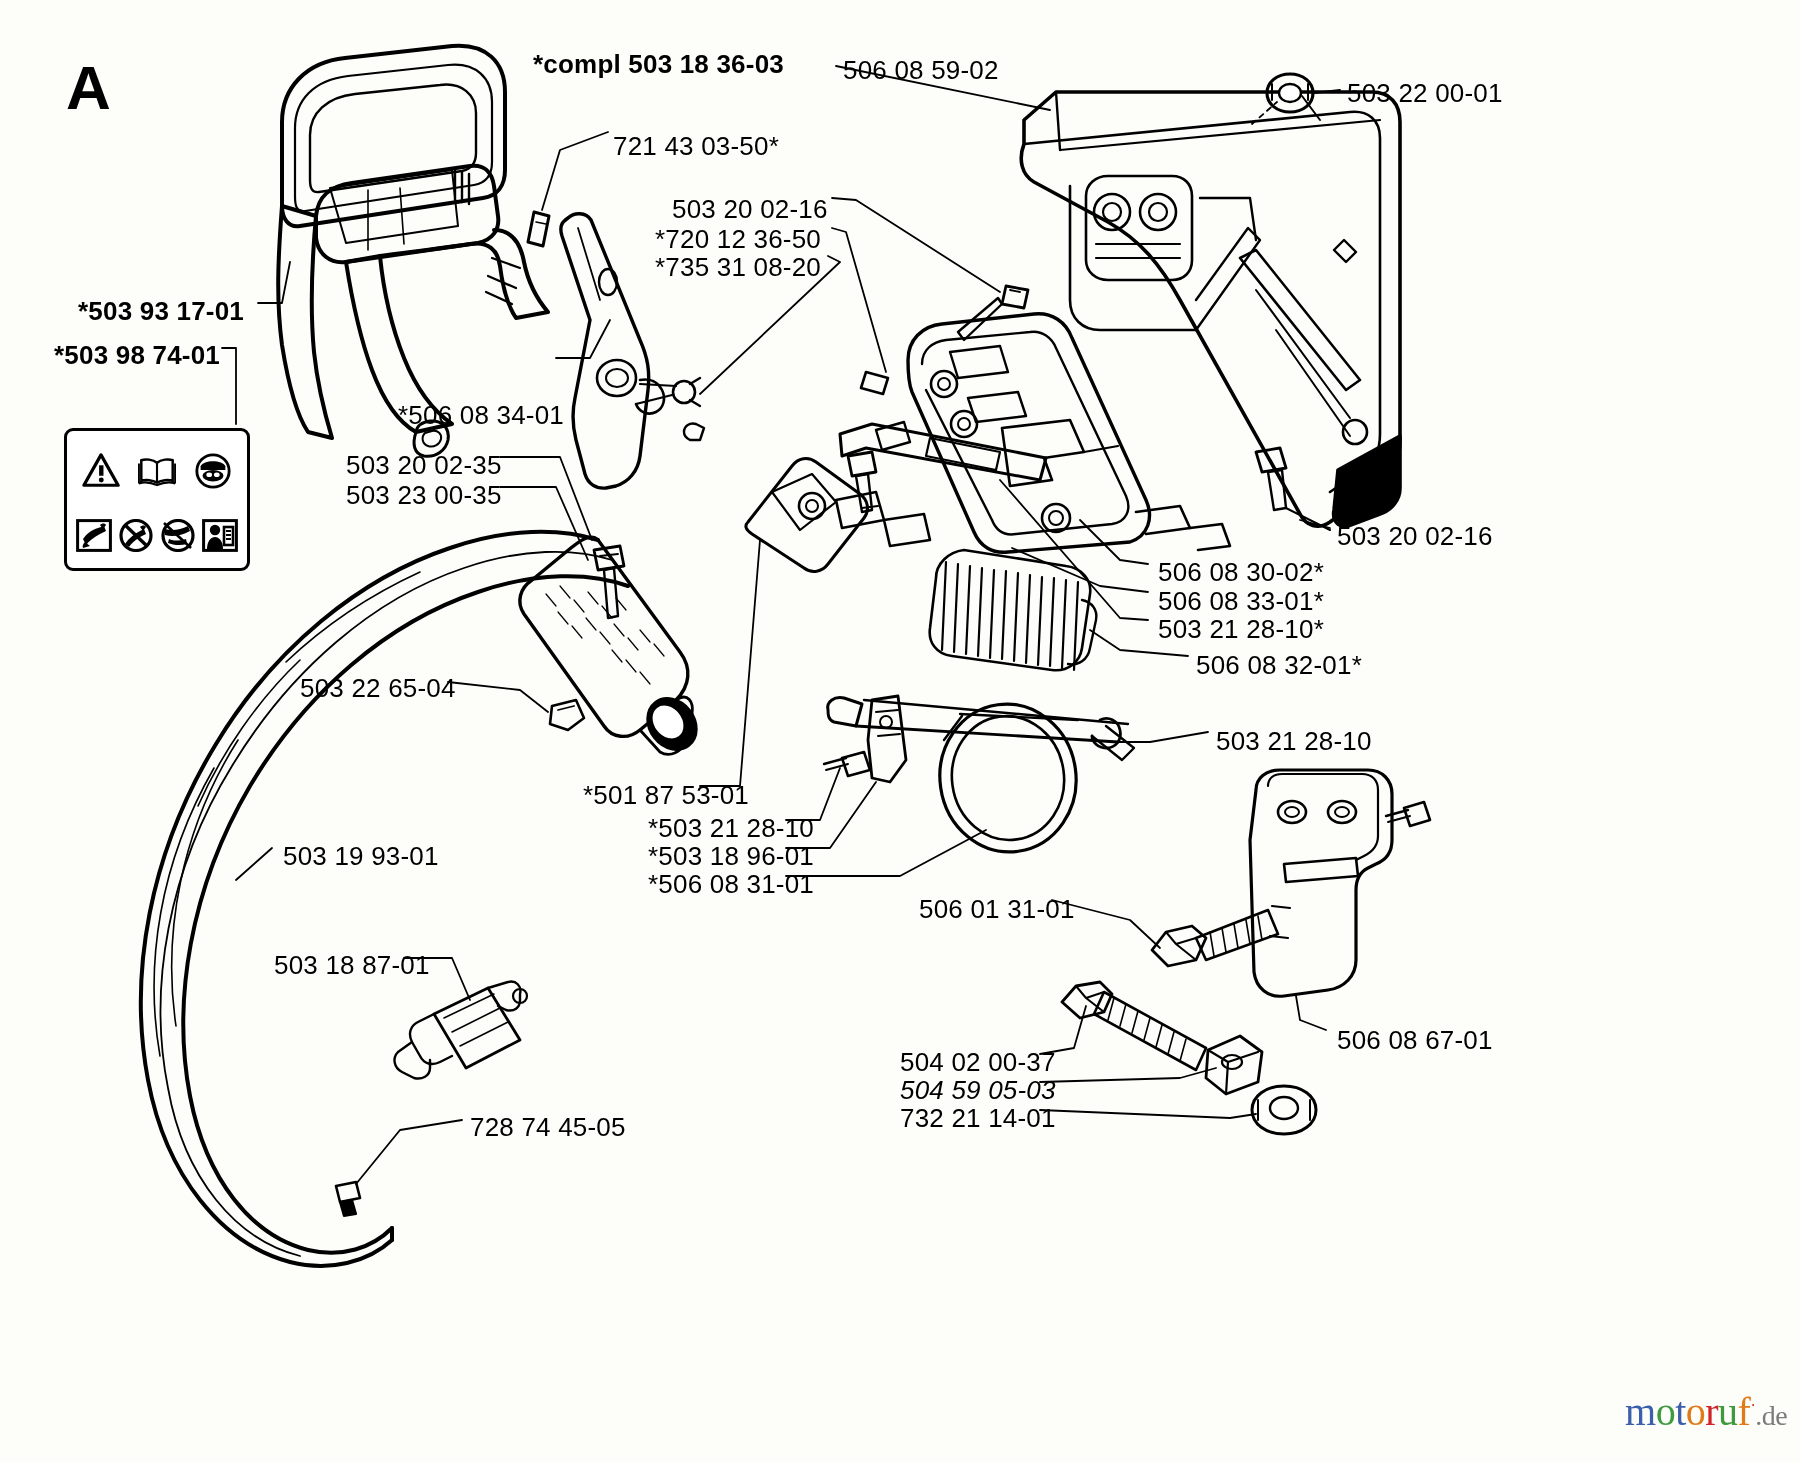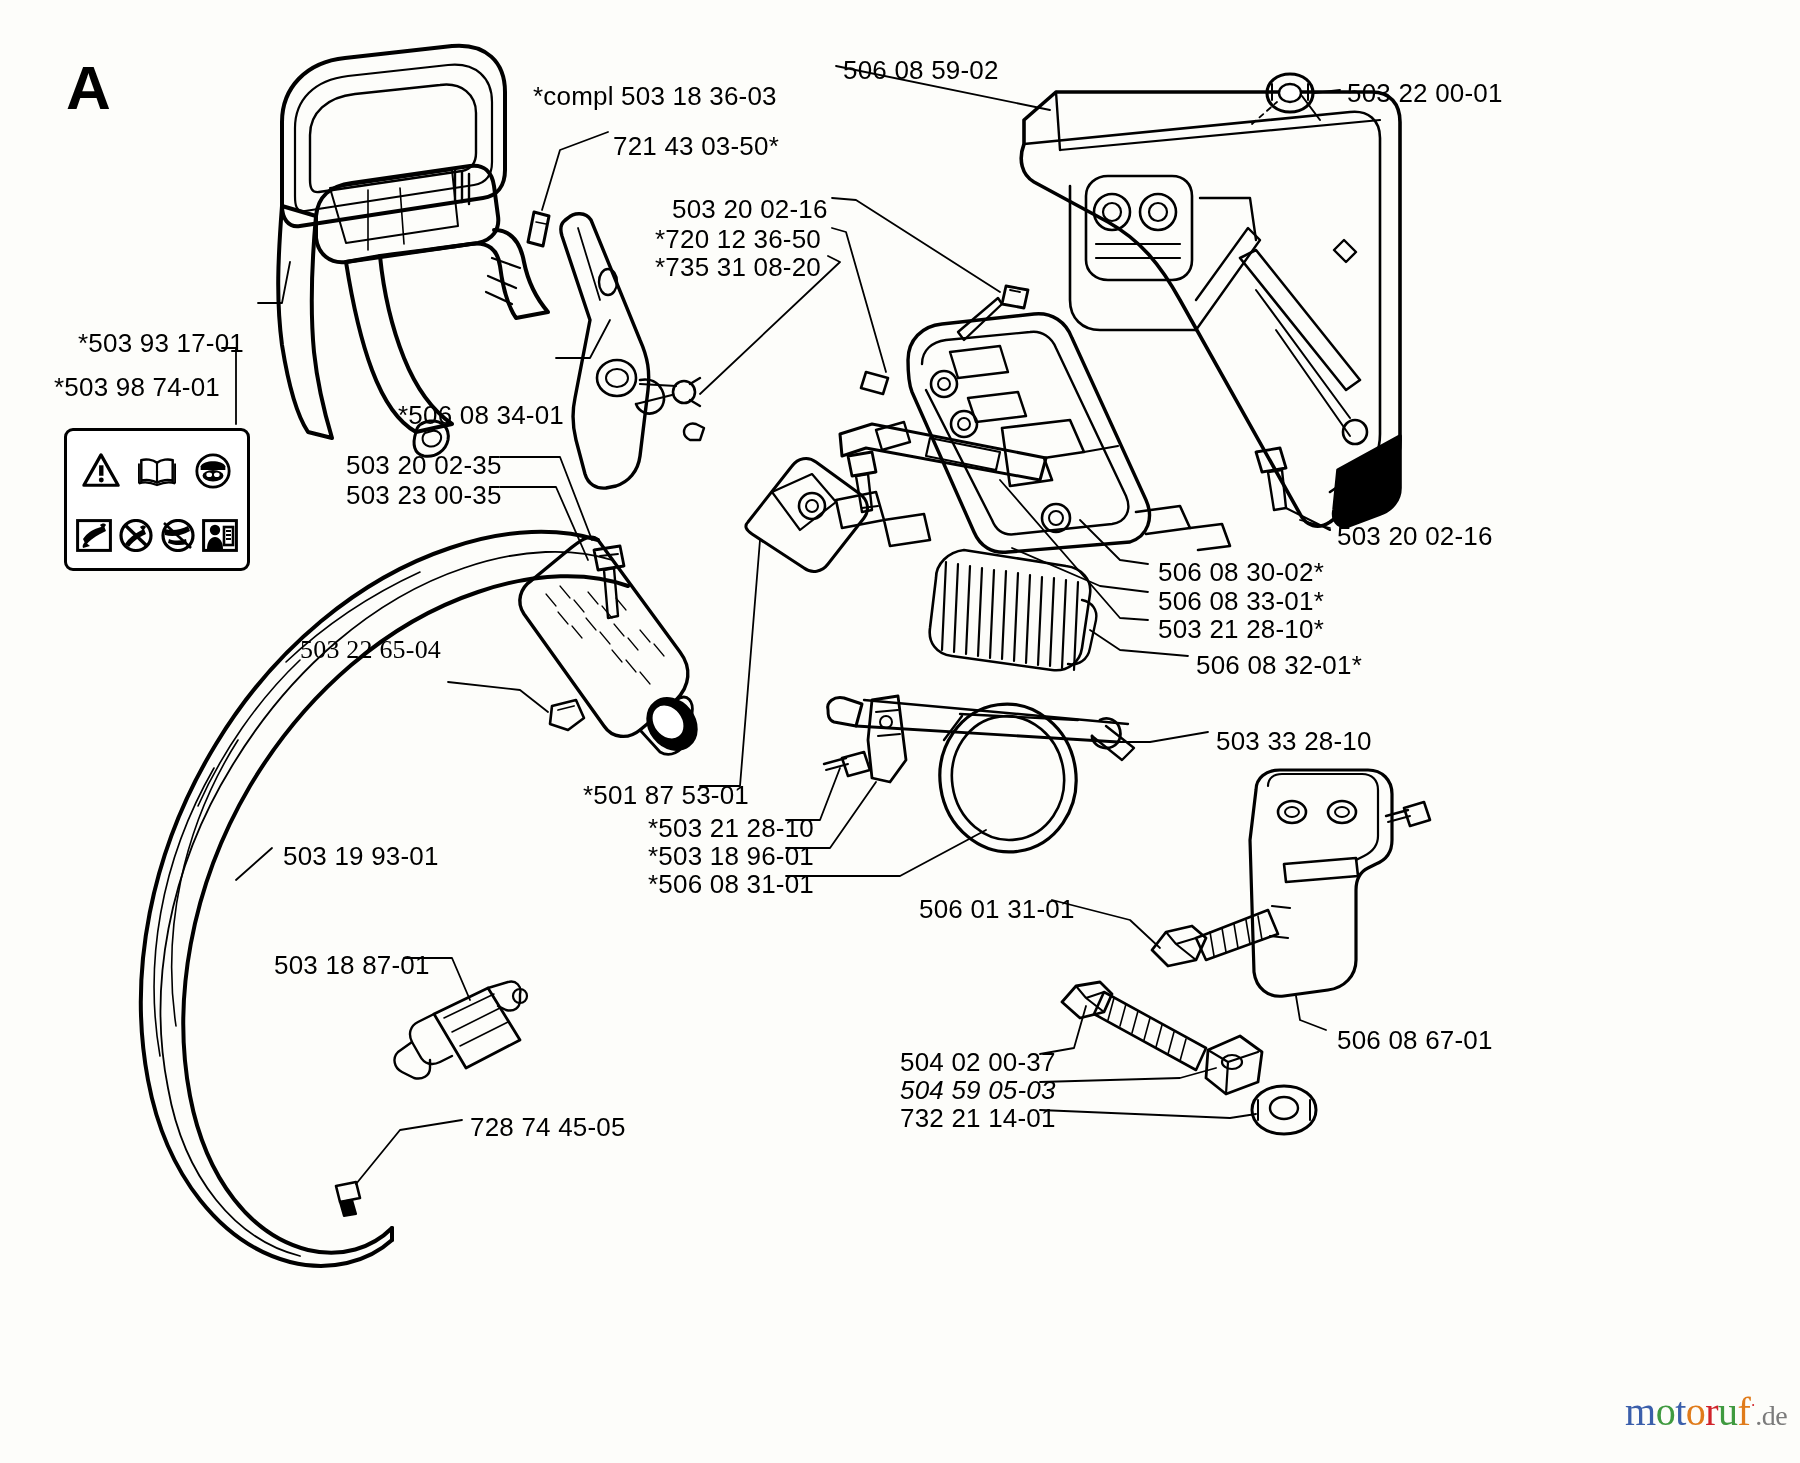--- a/index.html
+++ b/index.html
@@ -23,21 +23,21 @@
     height: 1463px;
   }
   .lbl {
     position: absolute;
     font-family: "Liberation Sans", sans-serif;
     font-size: 26px;
     color: #000;
     white-space: nowrap;
     letter-spacing: 0.2px;
   }
-  .lbl.bold { font-weight: normal; margin-top: 32px; }
+  .lbl.bold { font-weight: bold; }
   .section-letter {
     position: absolute;
     font-family: "Liberation Sans", sans-serif;
     font-weight: bold;
     font-size: 62px;
     color: #000;
   }
   
   #warning-sticker {
     position: absolute;
@@ -512,22 +512,22 @@
       <div class="lbl bold" style="left: 78px; top: 296px;">*503 93 17-01</div>
       <div class="lbl bold" style="left: 54px; top: 340px;">*503 98 74-01</div>
       <div class="lbl" style="left: 398px; top: 352px; margin-top: 48px;">*506 08 34-01</div>
       <div class="lbl" style="left: 346px; top: 450px; text-align: right;">503 20 02-35</div>
       <div class="lbl" style="left: 346px; top: 480px;">503 23 00-35</div>
       <div class="lbl" style="left: 1337px; top: 521px;">503 20 02-16</div>
       <div class="lbl" style="left: 1158px; top: 557px;">506 08 30-02*</div>
       <div class="lbl" style="left: 1158px; top: 586px;">506 08 33-01*</div>
       <div class="lbl" style="left: 1158px; top: 614px;">503 21 28-10*</div>
       <div class="lbl" style="left: 1196px; top: 650px;">506 08 32-01*</div>
-      <div class="lbl" style="left: 300px; top: 635px; font-family: Liberation Serif, serif;">503 22 65-04</div>
-      <div class="lbl" style="left: 1216px; top: 726px;">503 33 28-10</div>
+      <div class="lbl" style="left: 300px; top: 673px;">503 22 65-04</div>
+      <div class="lbl" style="left: 1216px; top: 726px;">503 21 28-10</div>
       <div class="lbl" style="left: 583px; top: 780px;">*501 87 53-01</div>
       <div class="lbl" style="left: 648px; top: 813px;">*503 21 28-10</div>
       <div class="lbl" style="left: 648px; top: 841px;">*503 18 96-01</div>
       <div class="lbl" style="left: 648px; top: 869px;">*506 08 31-01</div>
       <div class="lbl" style="left: 283px; top: 841px;">503 19 93-01</div>
       <div class="lbl" style="left: 919px; top: 894px;">506 01 31-01</div>
       <div class="lbl" style="left: 274px; top: 950px;">503 18 87-01</div>
       <div class="lbl" style="left: 1337px; top: 1025px; text-align: center;">506 08 67-01</div>
       <div class="lbl" style="left: 900px; top: 1047px; text-align: center;">504 02 00-37</div>
       <div class="lbl" style="left: 900px; top: 1075px; font-style: italic;">504 59 05-03</div>

